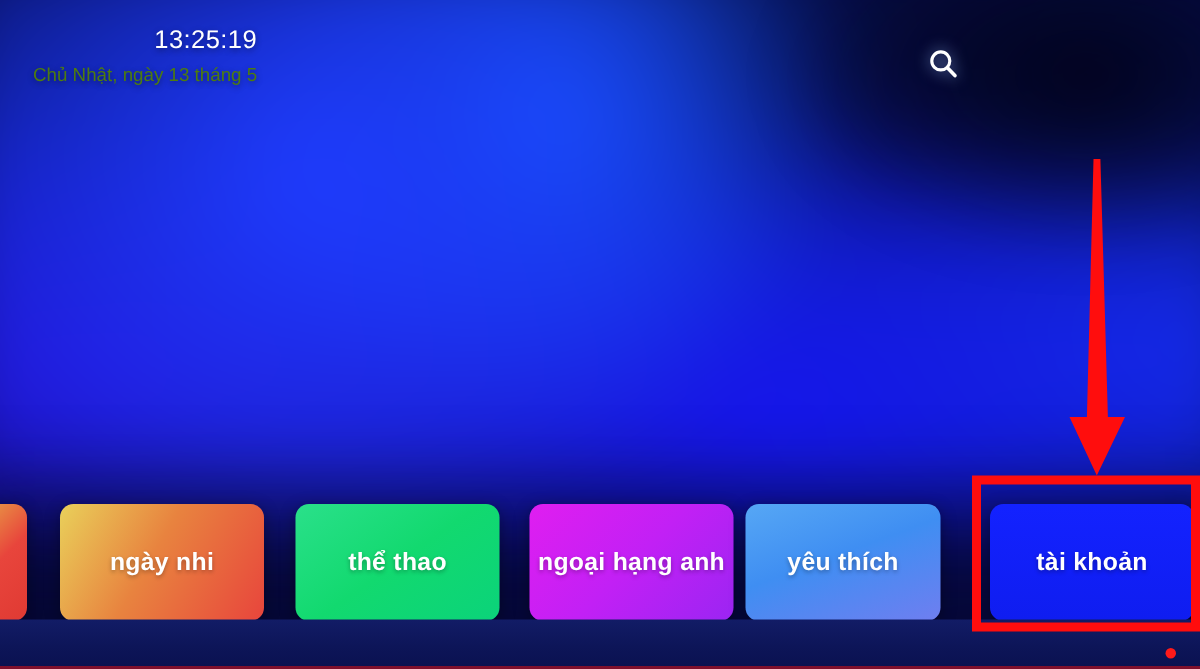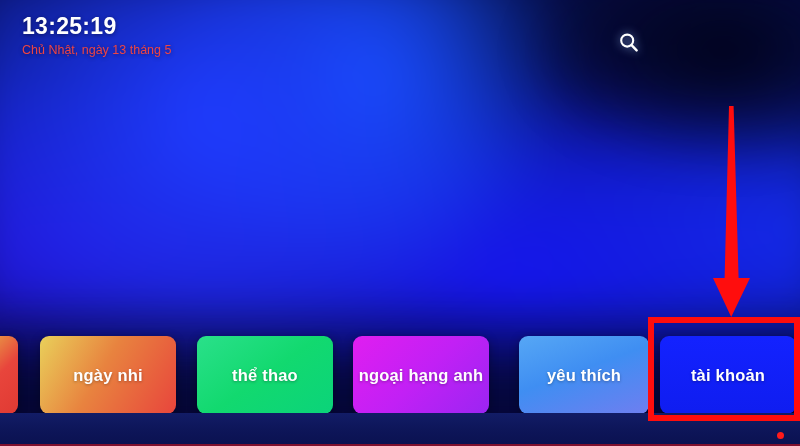--- a/index.html
+++ b/index.html
@@ -53,32 +53,33 @@
     filter: blur(18px);
   }
 
   
   .clock-block {
     position: absolute;
     left: 22px;
     top: 14px;
   }
   .clock-time {
-    font-size: 23px;
+    font-size: 17px;
     line-height: 25px;
     color: #ffffff;
-    font-weight: 700;
+    font-weight: 400;
     letter-spacing: 0.3px;
     text-shadow: 0 1px 4px rgba(0,0,0,0.45);
+    text-align: right;
   }
   .clock-date {
     margin-top: 4px;
     font-size: 12.5px;
     line-height: 14px;
-    color: #ef4444;
+    color: #4d7c0f;
     font-weight: 400;
     text-shadow: 0 1px 4px rgba(0,0,0,0.45);
   }
 
   .search-btn {
     position: absolute;
     left: 610px;
     top: 24px;
     width: 38px;
     height: 38px;
@@ -163,21 +164,21 @@
       linear-gradient(224deg, rgba(255,255,255,0.16) 0 4px, rgba(255,255,255,0) 4px 100%);
     background-position: 46% 0, 58% 0, 70% 0;
     background-repeat: no-repeat;
   }
 
   
   .tile-0 { left: -34px; width: 52px; background: linear-gradient(135deg,#e8c84a 0%, #e8453c 55%, #e03a33 100%); }
   .tile-1 { left: 40px;  width: 136px; background: linear-gradient(120deg,#e9d05a 0%, #e8833f 45%, #e8453c 100%); }
   .tile-2 { left: 197px; width: 136px; background: linear-gradient(145deg,#2ae08a 0%, #12d96f 50%, #0bd37a 100%); }
   .tile-3 { left: 353px; width: 136px; background: linear-gradient(135deg,#e01ef0 0%, #c220f5 50%, #9b25f2 100%); }
-  .tile-4 { left: 519px; width: 130px; background: linear-gradient(160deg,#56a7f5 0%, #3f8ef2 45%, #6f7ef0 100%); }
+  .tile-4 { left: 497px; width: 130px; background: linear-gradient(160deg,#56a7f5 0%, #3f8ef2 45%, #6f7ef0 100%); }
   .tile-5 { left: 660px; width: 136px; background: linear-gradient(180deg,#1322ff 0%, #0f1df0 100%); }
 
   
   .sel-frame {
     position: absolute;
     left: 648px;
     top: 317px;
     width: 152px;
     height: 104px;
     border: 6px solid #ff0d0d;

